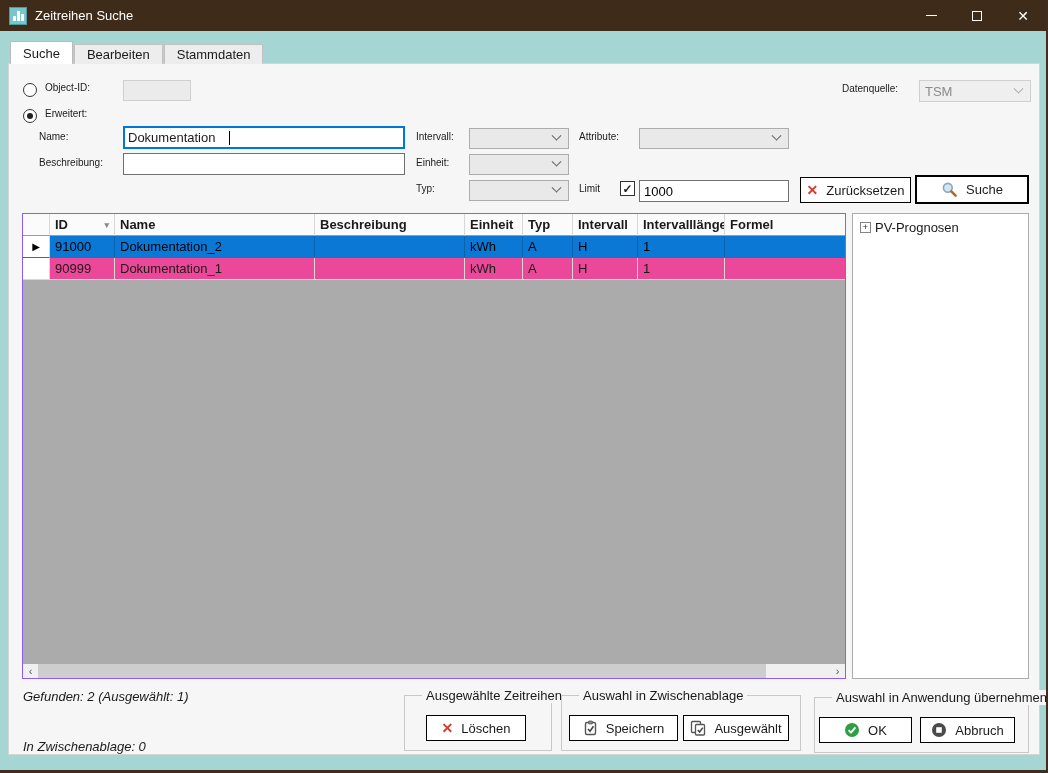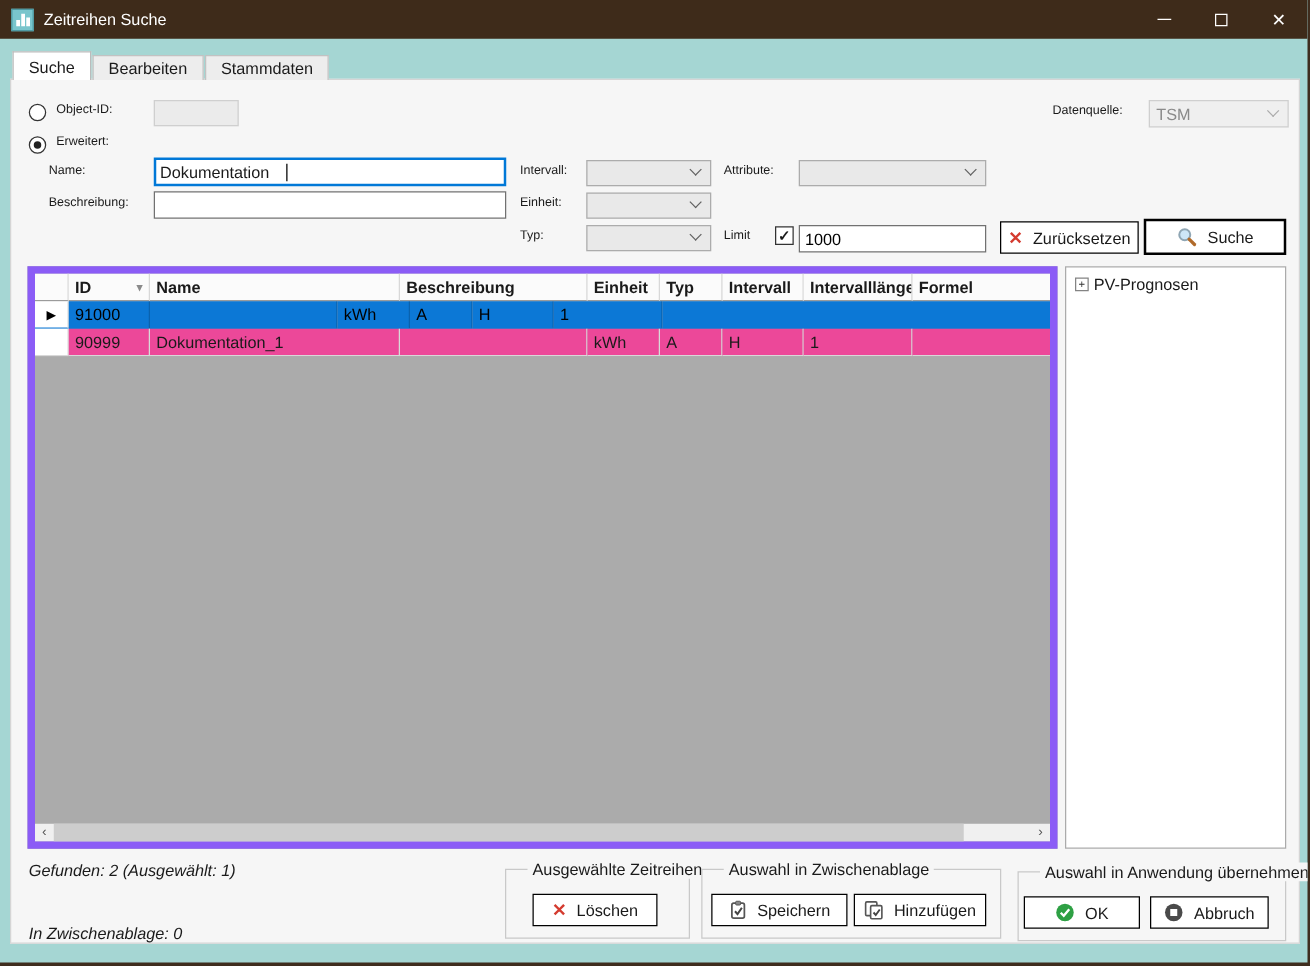--- a/index.html
+++ b/index.html
@@ -50,21 +50,21 @@
   .spinbtns { width:17px; display:flex; flex-direction:column; border-left:1px solid #CFCFCF; }
   .spinbtn { flex:1; display:flex; align-items:center; justify-content:center; background:#FBFBFB; }
   .spinbtn + .spinbtn { border-top:1px solid #CFCFCF; }
   .tri-up { width:0;height:0;border-left:4px solid transparent;border-right:4px solid transparent;border-bottom:5px solid #333; }
   .tri-dn { width:0;height:0;border-left:4px solid transparent;border-right:4px solid transparent;border-top:5px solid #333; }
   
   .btn { position:absolute; background:#fff; border:1px solid #000; display:flex; align-items:center; justify-content:center; gap:8px; font-size:13px; cursor:default; }
   .btn.default { border-width:2px; }
   .redx { color:#D43B2F; font-weight:bold; font-size:14px; line-height:14px; }
   
-  .grid { position:absolute; left:13px; top:149px; width:824px; height:466px; border:6px solid #8b5cf6; background:#ABABAB; display:flex; flex-direction:column; }
+  .grid { position:absolute; left:13px; top:149px; width:824px; height:466px; border:1px solid #8b5cf6; background:#ABABAB; display:flex; flex-direction:column; }
   .g-row { display:flex; height:22px; flex-shrink:0; }
   .g-head .g-cell { background:#FBFBFB; font-weight:600; border-bottom:1px solid #9B9B9B; }
   .g-cell { display:flex; align-items:center; padding:0 5px; font-size:13px; border-right:1px solid #D8D8D8; overflow:hidden; white-space:nowrap; }
   .c0{width:27px; justify-content:center;} .c1{width:65px} .c2{width:200px} .c3{width:150px} .c4{width:58px} .c5{width:50px} .c6{width:65px} .c7{width:87px} .c8{flex:1; border-right:none;}
   .g-data .g-cell { background:#ec4899; border-bottom:1px solid #D8D8D8; }
   .g-data.selected .g-cell { background:#0C78D6; color:#000000; border-right-color:rgba(0,0,0,0.18); border-bottom-color:#0C78D6; }
   .g-data .g-cell.c0 { background:#fff; color:#000; border-right-color:#D8D8D8; }
   .sort { margin-left:auto; color:#8a8a8a; font-size:9px; }
   .rowarrow { color:#000; font-size:10px; }
   .g-fill { flex:1; background:#ABABAB; }
@@ -206,20 +206,21 @@
       <div class="g-cell c6">Intervall</div>
       <div class="g-cell c7">Intervalllänge</div>
       <div class="g-cell c8">Formel</div>
     </div>
 
     <div class="g-row g-data selected">
       <div class="g-cell c0">
           <span class="rowarrow">▶</span>
         </div>
       <div class="g-cell c1">91000</div>
+      <div class="g-cell c2">Dokumentation_2</div>
       <div class="g-cell c3"></div>
       <div class="g-cell c4">kWh</div>
       <div class="g-cell c5">A</div>
       <div class="g-cell c6">H</div>
       <div class="g-cell c7">1</div>
       <div class="g-cell c8"></div>
     </div>
 
     <div class="g-row g-data">
       <div class="g-cell c0"></div>
@@ -275,21 +276,21 @@
     <span>Speichern</span>
   </div>
   <div class="btn" style="left:674px; top:651px; width:106px; height:26px;">
     <span class="ico">
       <svg width="16" height="16" viewBox="0 0 16 16">
           <rect x="1.5" y="1.5" width="9" height="11" rx="1" fill="#fff" stroke="#555" stroke-width="1.3"></rect>
           <rect x="5.5" y="4.5" width="9" height="10.5" rx="1" fill="#fff" stroke="#555" stroke-width="1.3"></rect>
           <path d="M7.8 10 L9.6 12 L12.8 7.6" stroke="#444" fill="none" stroke-width="1.5"></path>
         </svg>
     </span>
-    <span>Hinzufügen</span>
+    <span>Ausgewählt</span>
   </div>
 
   <div class="gbox" style="left:805px; top:633px; width:215px; height:56px;">
     <span class="gtitle">Auswahl in Anwendung übernehmen</span>
   </div>
   <div class="btn" style="left:810px; top:653px; width:93px; height:26px;">
     <span class="ico">
       <svg width="16" height="16" viewBox="0 0 16 16">
           <circle cx="8" cy="8" r="7" fill="#2EA044"></circle>
           <path d="M4.6 8.2 L7 10.6 L11.4 5.4" stroke="#fff" fill="none" stroke-width="1.9"></path>

